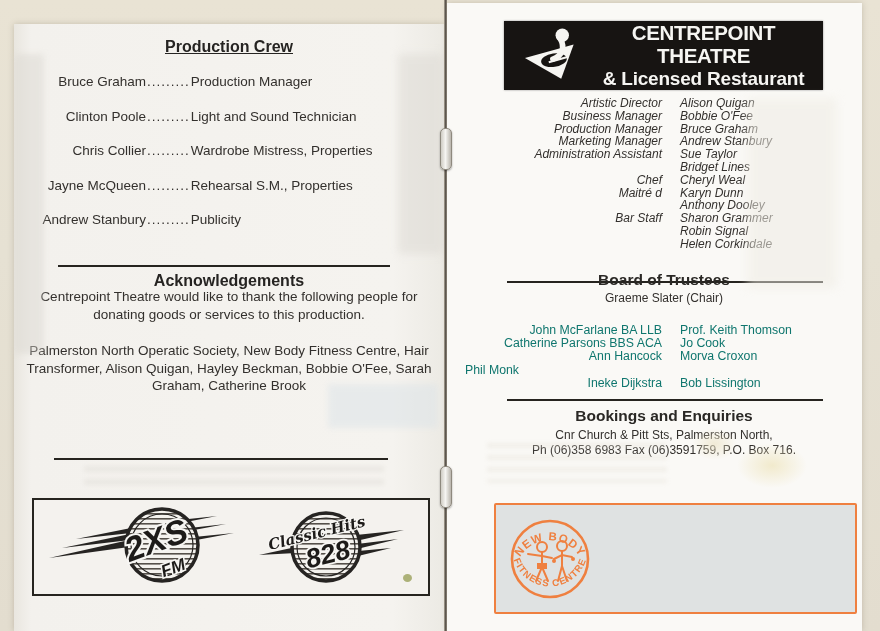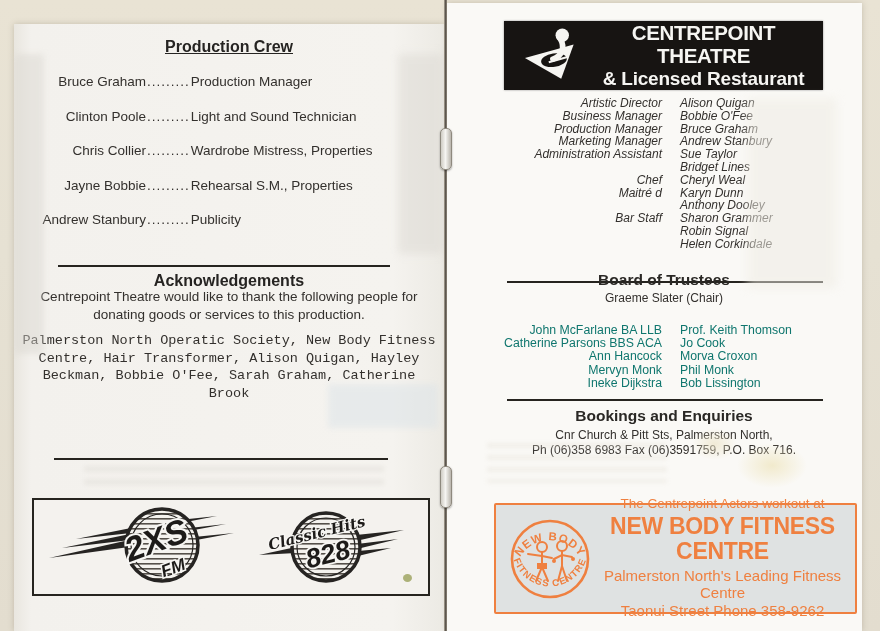--- a/index.html
+++ b/index.html
@@ -96,38 +96,38 @@
       <span class="crew-name">Clinton Poole</span>
         <span class="crew-dots">.........</span>
         <span class="crew-role">Light and Sound Technician</span>
     </div>
     <div class="crew-row">
       <span class="crew-name">Chris Collier</span>
         <span class="crew-dots">.........</span>
         <span class="crew-role">Wardrobe Mistress, Properties</span>
     </div>
     <div class="crew-row">
-      <span class="crew-name">Jayne Bobbie</span>
+      <span class="crew-name">Jayne McQueen</span>
         <span class="crew-dots">.........</span>
         <span class="crew-role">Rehearsal S.M., Properties</span>
     </div>
     <div class="crew-row">
       <span class="crew-name">Andrew Stanbury</span>
         <span class="crew-dots">.........</span>
         <span class="crew-role">Publicity</span>
     </div>
   </div>
 
   <div class="rule lp-rule1"></div>
 
   <div class="lp-title" style="top:248px;">Acknowledgements</div>
 
   <div class="ack-body" style="top:264px;">Centrepoint Theatre would like to thank the following people for donating goods or services to this production.</div>
 
-  <div class="ack-body" style="top:308px;font-family:Liberation Mono, monospace;">Palmerston North Operatic Society, New Body Fitness Centre, Hair Transformer, Alison Quigan, Hayley Beckman, Bobbie O'Fee, Sarah Graham, Catherine Brook</div>
+  <div class="ack-body" style="top:318px;">Palmerston North Operatic Society, New Body Fitness Centre, Hair Transformer, Alison Quigan, Hayley Beckman, Bobbie O'Fee, Sarah Graham, Catherine Brook</div>
 
   <div class="rule lp-rule2"></div>
 
   <div class="sponsor-box">
     <svg width="390" height="90" viewBox="0 0 390 90">
       <defs>
         <pattern id="hatch" width="6" height="5" patternUnits="userSpaceOnUse">
           <rect width="6" height="5" fill="#f4f2ee"></rect>
           <rect y="3" width="6" height="1.6" fill="#55504a"></rect>
         </pattern>
@@ -250,21 +250,20 @@
       </div>
     <div class="board-row">
         <span class="board-left">Catherine Parsons BBS ACA</span>
         <span class="board-right">Jo Cook</span>
       </div>
     <div class="board-row">
         <span class="board-left">Ann Hancock</span>
         <span class="board-right">Morva Croxon</span>
       </div>
     <div class="board-row">
-        <span class="board-left">Mervyn Monk</span>
         <span class="board-right">Phil Monk</span>
       </div>
     <div class="board-row">
         <span class="board-left">Ineke Dijkstra</span>
         <span class="board-right">Bob Lissington</span>
       </div>
   </div>
 
   <div class="rule rp-rule" style="top:396px;"></div>
 
@@ -300,26 +299,20 @@
 
       <g stroke="#ef8040" stroke-width="2" fill="none" stroke-linecap="round">
         <circle cx="58" cy="33" r="5"></circle>
         <path d="M58 38 L58 53"></path>
         <path d="M50 46 L58 42 L68 44"></path>
         <path d="M58 53 L54 68 M58 53 L63 68"></path>
         <circle cx="50" cy="48" r="2" fill="#ef8040" stroke="none"></circle>
         <circle cx="69" cy="46" r="2" fill="#ef8040" stroke="none"></circle>
       </g>
     </svg>
-    <div class="ad-text">
-      <div class="ad-line1">The Centrepoint Actors workout at</div>
-      <div class="ad-line2">NEW BODY FITNESS CENTRE</div>
-      <div class="ad-line3">Palmerston North's Leading Fitness Centre</div>
-      <div class="ad-line4">Taonui Street  Phone 358-9262</div>
-    </div>
   </div>
 
   <div class="artifact" style="left:290px;top:440px;width:70px;height:45px;border-radius:50%;background:radial-gradient(closest-side,#efe6c2,transparent);opacity:.8;"></div>
   <div class="artifact" style="left:245px;top:425px;width:45px;height:32px;border-radius:50%;background:radial-gradient(closest-side,#ece4c8,transparent);opacity:.7;"></div>
   <div class="artifact" style="left:300px;top:95px;width:90px;height:190px;background:#efece4;opacity:.55;filter:blur(5px);"></div>
   <div class="artifact" style="left:40px;top:440px;width:180px;height:40px;background:repeating-linear-gradient(180deg,#e4e0d6 0 5px,transparent 5px 12px);opacity:.4;filter:blur(2px);"></div>
 </div>
 
 <div class="gutter"></div>
 <div class="staple" style="top:128px;"></div>

